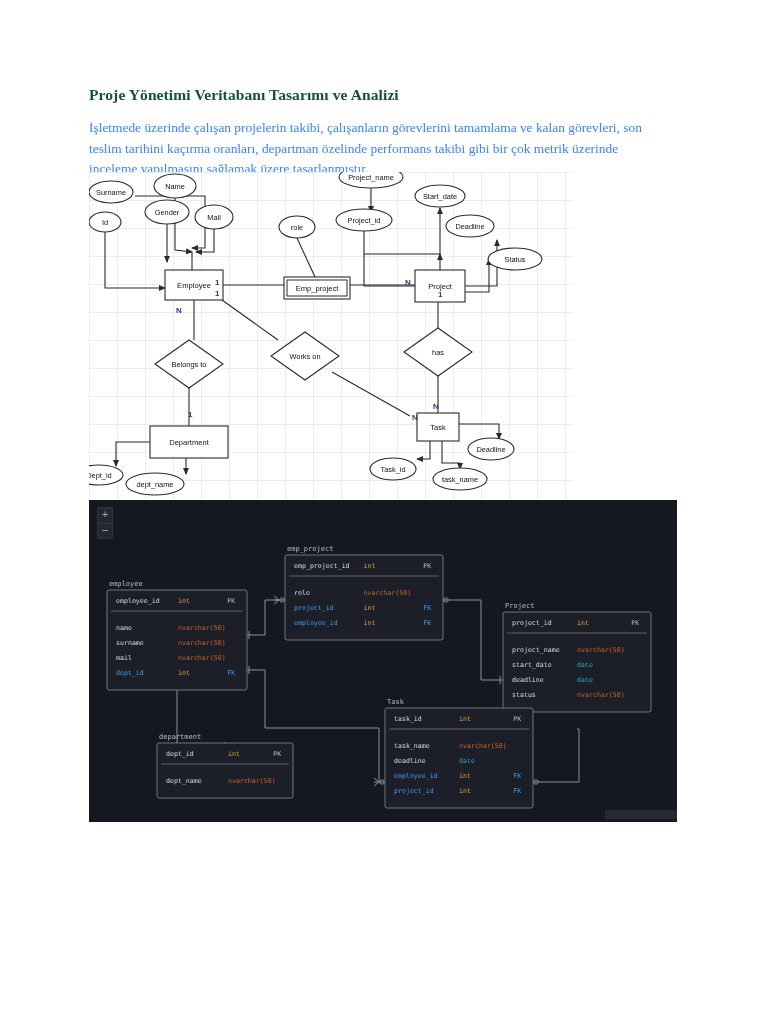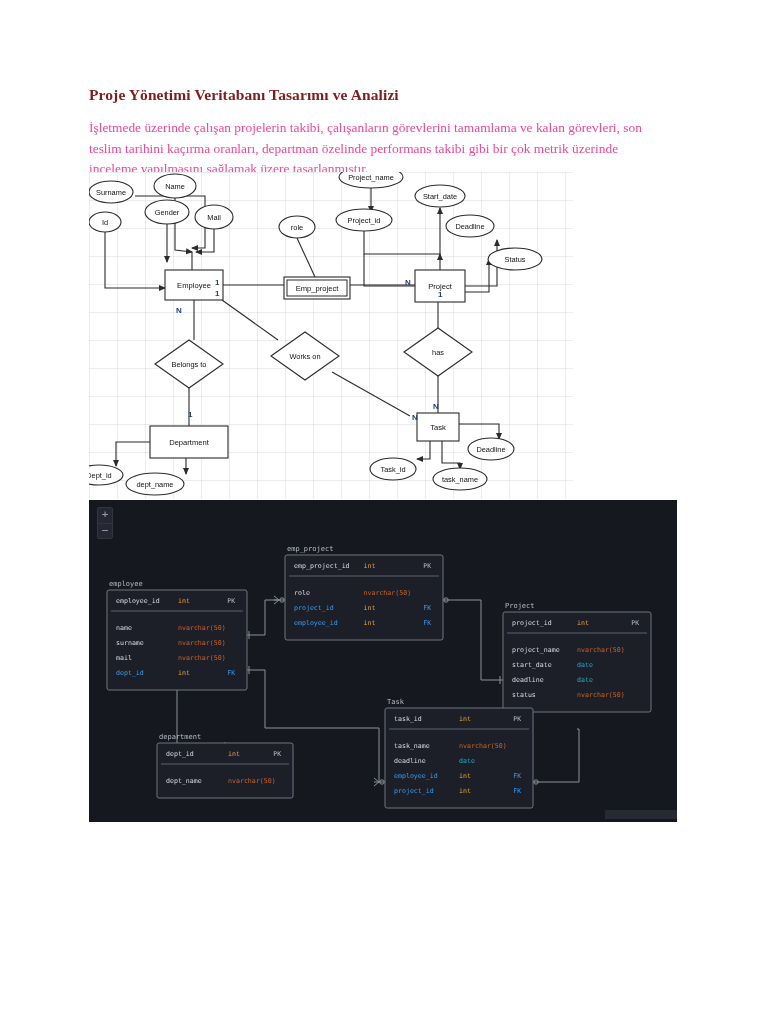--- a/index.html
+++ b/index.html
@@ -7,25 +7,25 @@
     width: 768px; height: 1024px;
     background: #ffffff;
     font-family: "Liberation Serif", serif;
     overflow: hidden;
   }
   .page { position: relative; width: 768px; height: 1024px; background:#fff; }
 
   
   .doc-title {
     position: absolute; left: 89px; top: 86px;
-    font-size: 15.5px; color: #7f1d1d; letter-spacing: .1px;
+    font-size: 15.5px; color: #14532d; letter-spacing: .1px;
   }
   .doc-para {
     position: absolute; left: 89px; top: 118px; width: 580px;
-    font-size: 13.4px; line-height: 20.5px; color: #ec4899; text-align: left;
+    font-size: 13.4px; line-height: 20.5px; color: #3b82f6; text-align: left;
   }
 
   
   .er-canvas {
     position: absolute; left: 89px; top: 172px;
     width: 484px; height: 327px;
     background:
       repeating-linear-gradient(to right, rgba(150,170,180,.20) 0 1px, transparent 1px 28px),
       repeating-linear-gradient(to bottom, rgba(150,170,180,.20) 0 1px, transparent 1px 28px),
       #ffffff;

